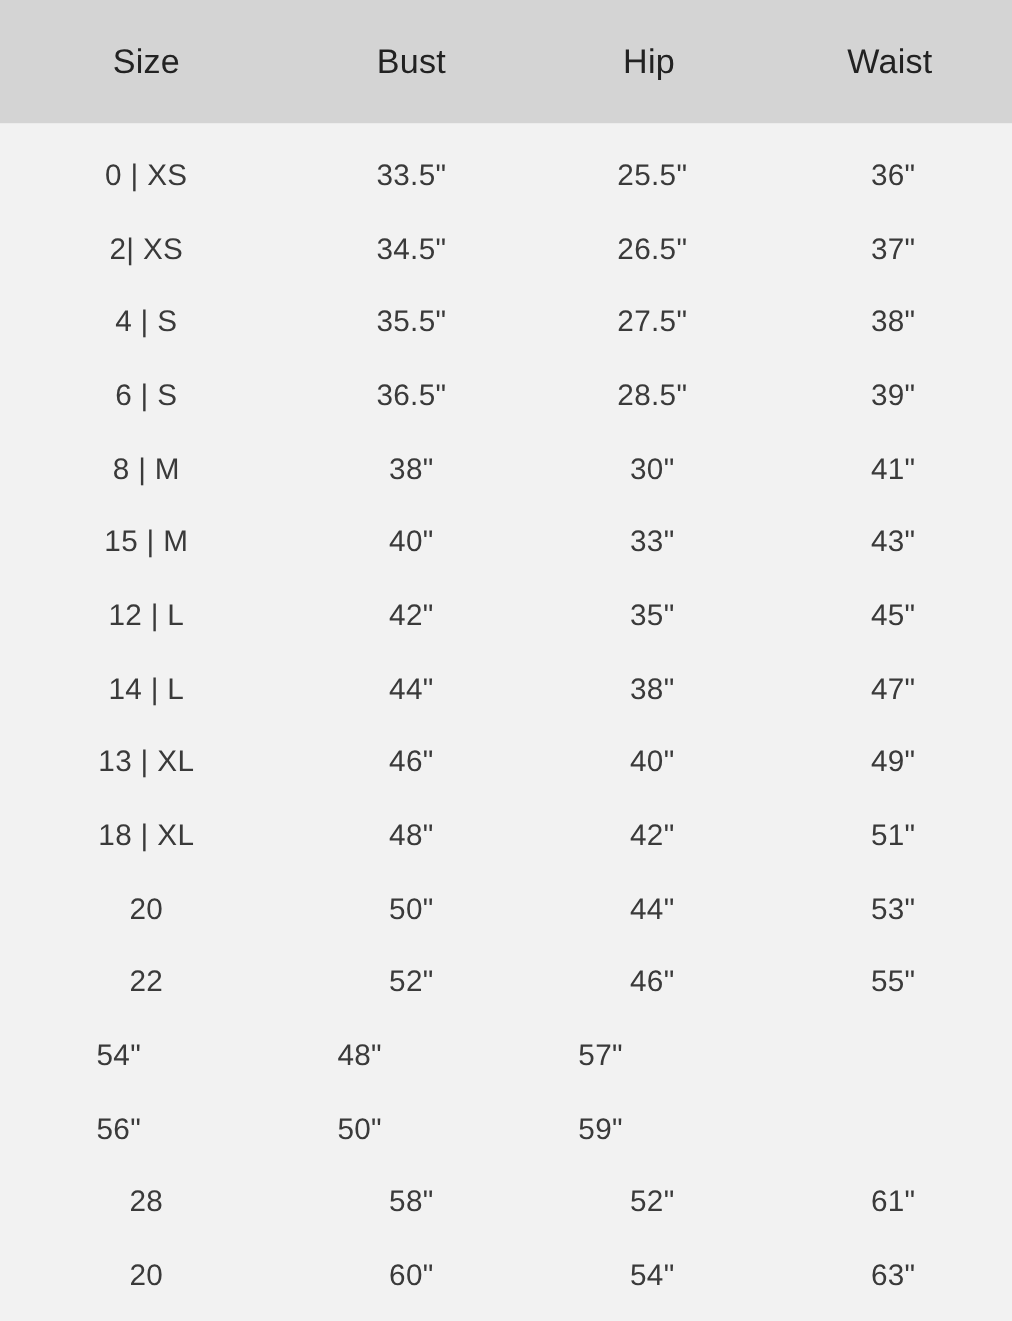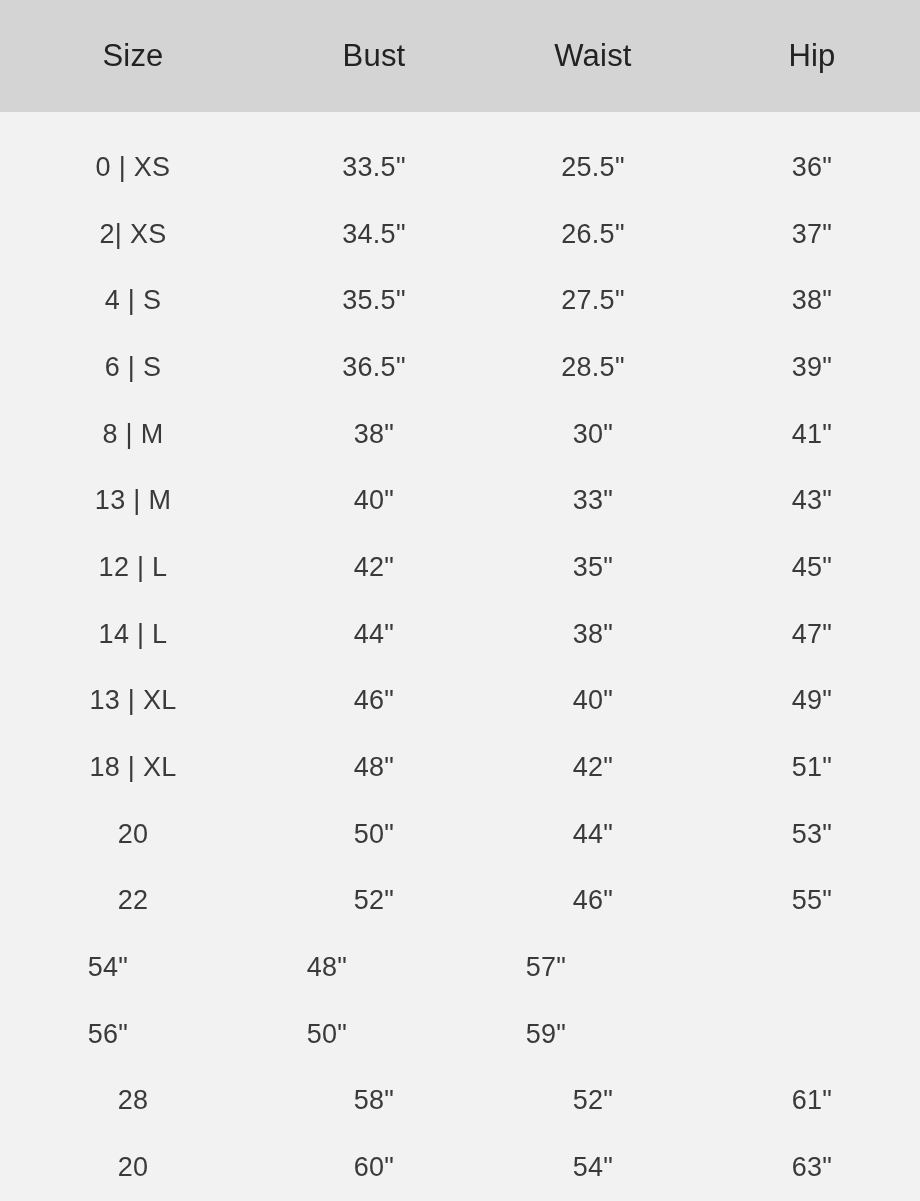--- a/index.html
+++ b/index.html
@@ -32,22 +32,21 @@
     font-size: 31px;
     font-weight: 400;
     color: #222222;
     text-align: center;
     letter-spacing: 0.2px;
   }
   .chart-body {
     display: flex;
     flex-direction: column;
     flex: 1 1 auto;
-    padding-top: 0;
-    justify-content: flex-end;
+    padding-top: 14px;
   }
   .row {
     display: flex;
     align-items: center;
     height: 66.7px;
     flex: 0 0 66.7px;
   }
   .cell {
     text-align: center;
     font-size: 27px;
@@ -61,22 +60,22 @@
   .col-hip    { width: 216px; }
 </style>
 </head>
 <body>
 
 <div class="size-chart">
 
   <div class="chart-header">
     <div class="cell col-size">Size</div>
     <div class="cell col-bust">Bust</div>
+    <div class="cell col-hip">Hip</div>
     <div class="cell col-waist">Waist</div>
-    <div class="cell col-hip">Hip</div>
   </div>
 
   <div class="chart-body">
 
     <div class="row">
       <div class="cell col-size">0 | XS</div>
       <div class="cell col-bust">33.5"</div>
       <div class="cell col-waist">25.5"</div>
       <div class="cell col-hip">36"</div>
     </div>
@@ -103,21 +102,21 @@
     </div>
 
     <div class="row">
       <div class="cell col-size">8 | M</div>
       <div class="cell col-bust">38"</div>
       <div class="cell col-waist">30"</div>
       <div class="cell col-hip">41"</div>
     </div>
 
     <div class="row">
-      <div class="cell col-size">13 | M</div>
+      <div class="cell col-size">15 | M</div>
       <div class="cell col-bust">40"</div>
       <div class="cell col-waist">33"</div>
       <div class="cell col-hip">43"</div>
     </div>
 
     <div class="row">
       <div class="cell col-size">12 | L</div>
       <div class="cell col-bust">42"</div>
       <div class="cell col-waist">35"</div>
       <div class="cell col-hip">45"</div>

